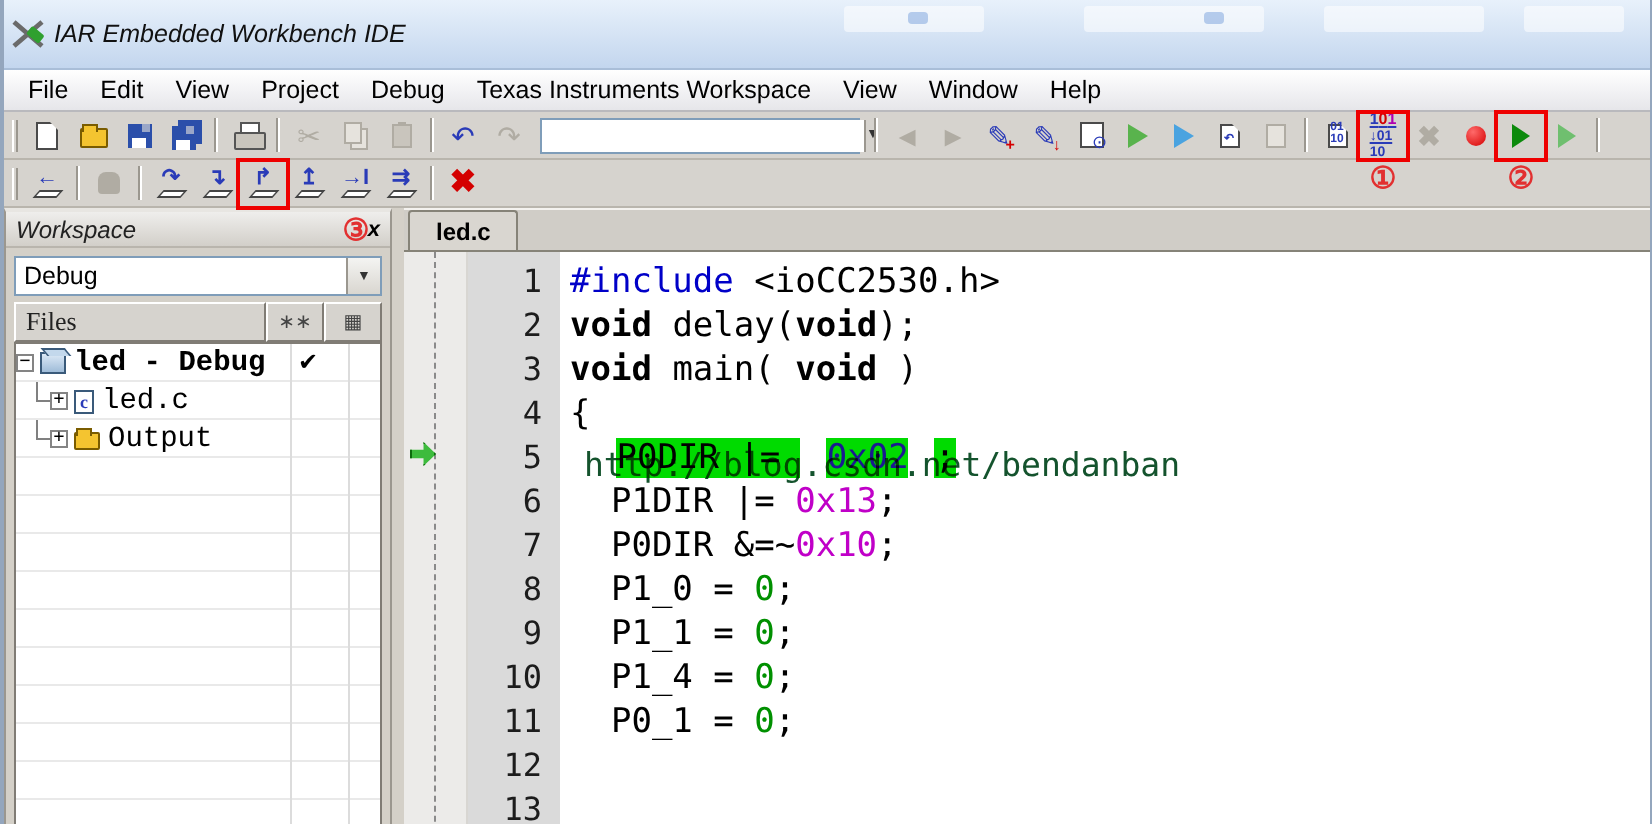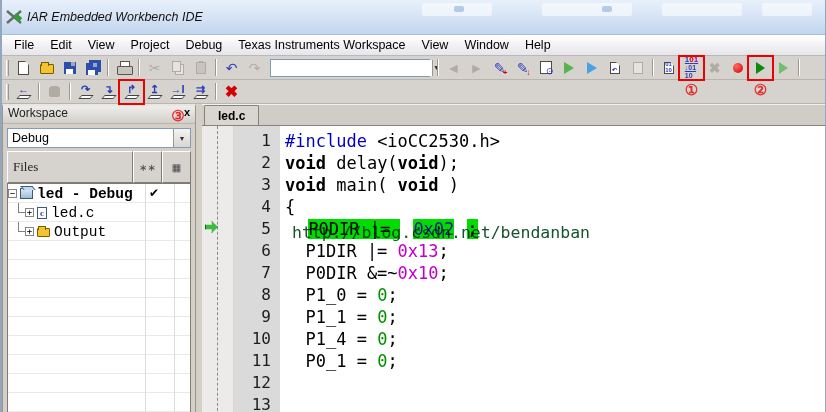--- a/index.html
+++ b/index.html
@@ -62,27 +62,27 @@
   .pen .mark { position:absolute; font-size:8px; line-height:8px; font-weight:bold; color:#d40000; right:-2px; bottom:-2px; }
   .i-find { width:12px; height:13px; background:#fff; border:1px solid #4a4a4a; position:relative; }
   .i-find::after { content:"⊙"; position:absolute; right:-3px; bottom:-3px; font-size:9px; color:#2a3bb8; background:transparent; }
   .i-101 { font-size:8px; line-height:8px; font-weight:bold; color:#2a3bb8;text-decoration:underline; }
   .i-101 .r { color:#d40000; } .i-101 .m { color:#b000b0; }
   .dn { font-size:7px; line-height:6px; color:#2a3bb8; font-weight:bold; }
 
   
   .main { display:flex; height:322px; }
   .workspace { width:194px; background:#d4d0c8; border:1px solid #9b978f; border-top:2px solid #e8e6e2; display:flex; flex-direction:column; }
-  .ws-title { height:18px; background:linear-gradient(#efeeec,#d2cfc9); border-bottom:1px solid #b9b5ad; display:flex; align-items:flex-start; padding:0 5px; font-size:12px; color:#222; }
+  .ws-title { height:18px; background:linear-gradient(#efeeec,#d2cfc9); border-bottom:1px solid #b9b5ad; display:flex; align-items:center; padding:0 5px; font-size:12px; color:#222;font-style:italic; }
   .ws-title .x { margin-left:auto; font-weight:bold; font-size:11px; color:#000; }
   .ws-combo-row { padding:4px 4px 3px 4px; }
   .ws-combo { height:20px; background:#fff; border:1px solid #7f9db9; display:flex; align-items:center; }
   .ws-combo .val { flex:1; font-size:12.5px; padding-left:4px; color:#000; }
   .ws-combo .drop { width:17px; height:100%; background:linear-gradient(#f4f4f2,#d9d6d0); border-left:1px solid #9b978f; display:flex; align-items:center; justify-content:center; font-size:7px; color:#333; }
-  .ws-header { display:flex; height:32px; padding:0 4px 0 4px; }
+  .ws-header { display:flex; height:20px; padding:0 4px 0 4px; }
   .ws-header .cell { background:#d6d3ce; border:1px solid; border-color:#fff #807c75 #807c75 #fff; font-size:13px; font-family:"Liberation Serif",serif; display:flex; align-items:center; padding-left:5px; color:#222; }
   .ws-header .c-files { flex:1; }
   .ws-header .c-sm { width:29px; justify-content:center; padding-left:0; font-size:10px; color:#444; }
   .ws-tree { flex:1; background:#fff; border:1px solid #807c75; margin:0 4px 4px 4px; position:relative; overflow:hidden;
              background-image:repeating-linear-gradient(#fff 0px, #fff 18px, #e9e9e9 18px, #e9e9e9 19px); }
   .vline { position:absolute; top:0; bottom:0; width:1px; background:#dcdcdc; }
   .trow { height:19px; display:flex; align-items:center; font-family:"Liberation Serif",serif; font-size:14.5px; color:#000; position:relative; }
   .trow .lbl { margin-left:4px; white-space:nowrap;font-family:Liberation Mono, monospace; }
   .trow.bold .lbl { font-weight:bold; }
   .expander { width:9px; height:9px; background:#fff; border:1px solid #848484; font-size:9px; line-height:7px; text-align:center; color:#000; font-family:"DejaVu Sans Mono",monospace; flex:0 0 auto; }

